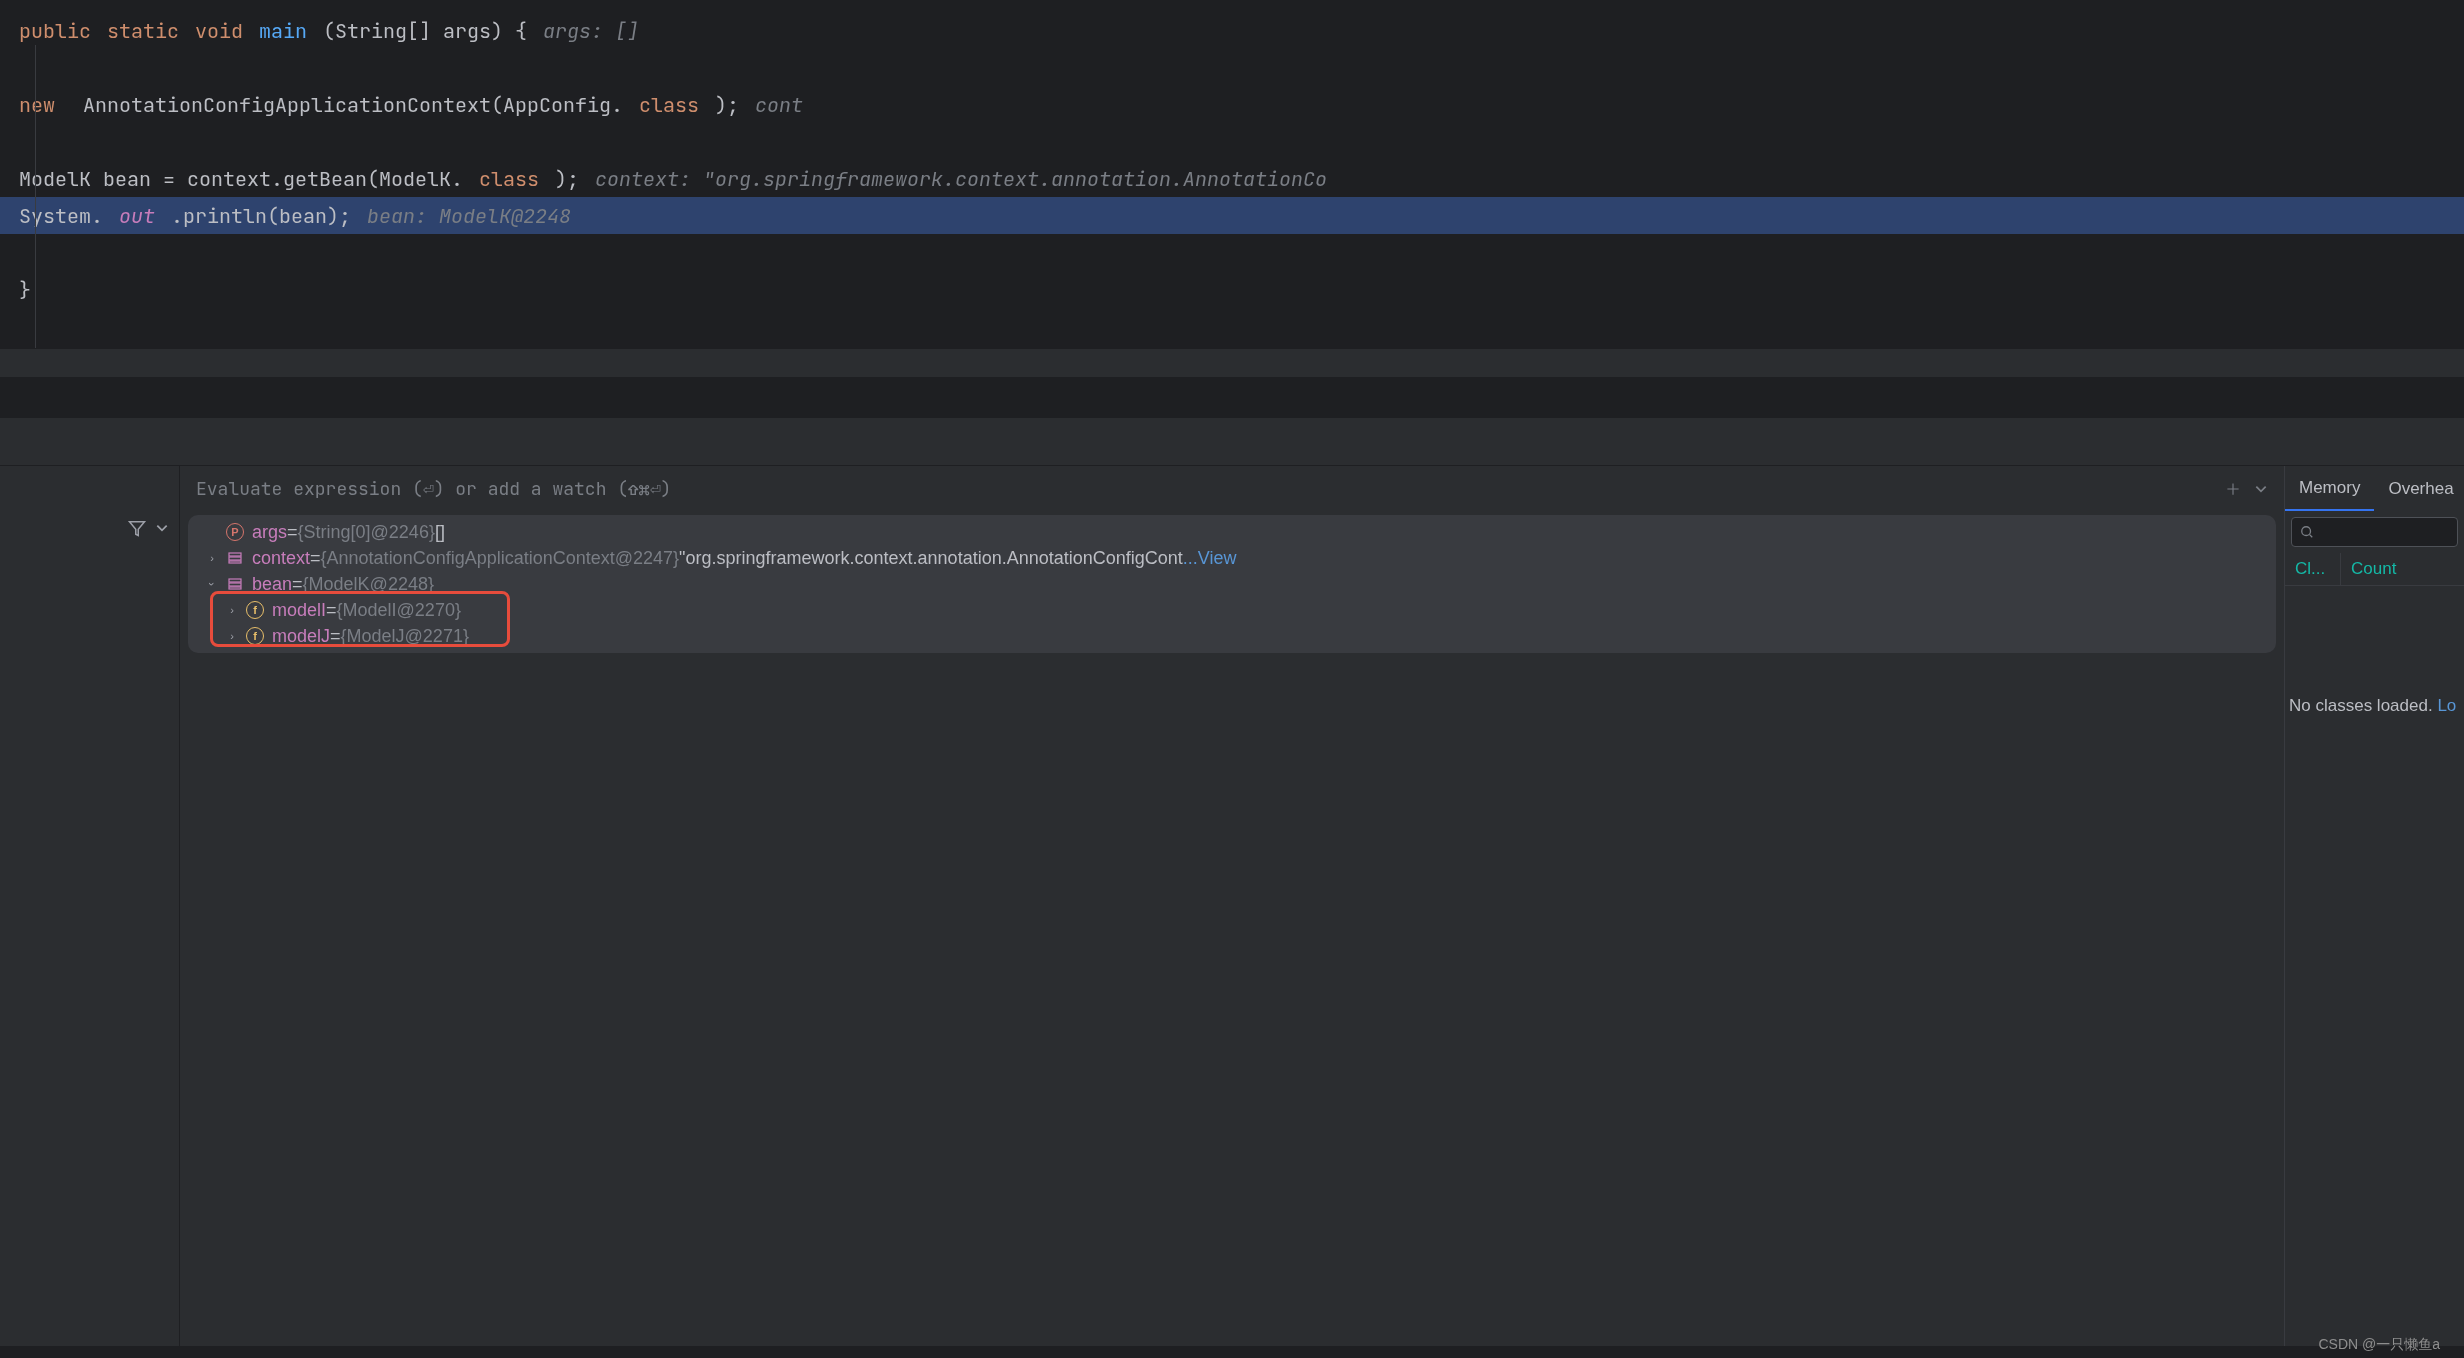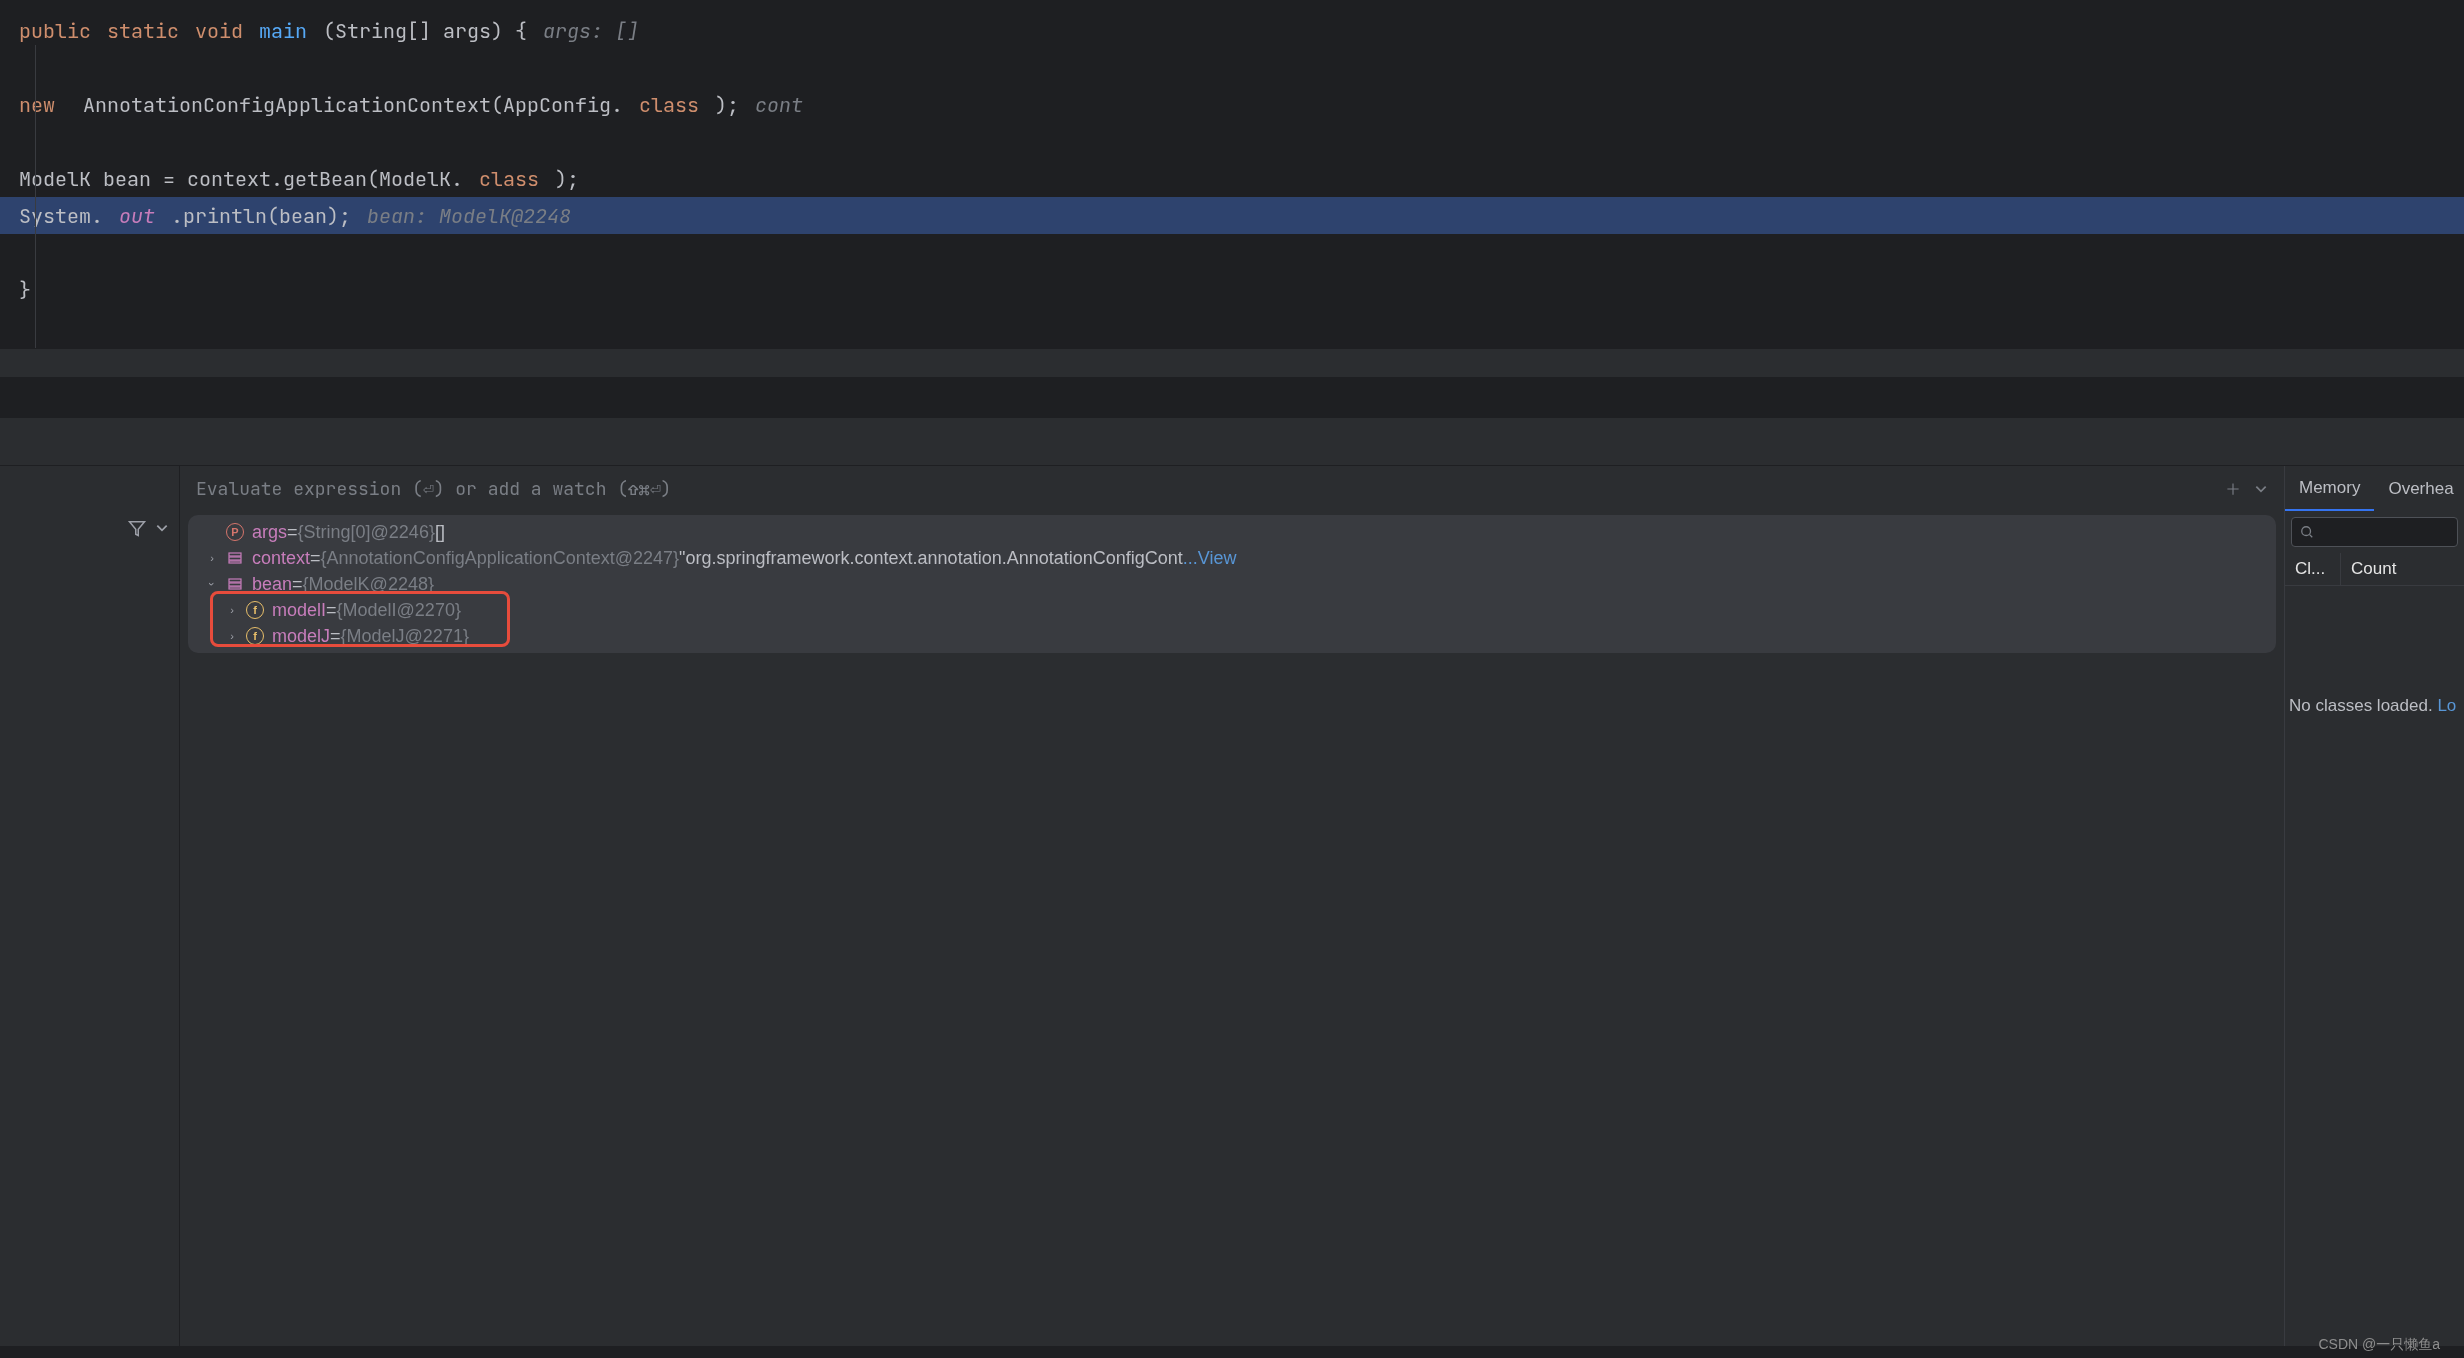--- a/index.html
+++ b/index.html
@@ -213,21 +213,21 @@
       display: flex;
       align-items: center;
       padding: 0 8px;
     }
     .search-box svg { color: #7a7e85; }
     .table-header {
       display: flex;
       margin-top: 6px;
       font-family: -apple-system, sans-serif;
       font-size: 17px;
-      color: #e5e5e5;
+      color: #14b8a6;
       border-bottom: 1px solid #393b40;
     }
     .th { padding: 6px 10px; }
     .th:first-child { width: 56px; border-right: 1px solid #393b40; }
     .no-classes {
       color: #bcbec4;
       font-family: -apple-system, sans-serif;
       font-size: 17px;
       padding-left: 4px;
       margin-top: 110px;
@@ -245,21 +245,21 @@
   </style>
 </head>
 <body>
 
 <div class="editor">
   <div class="gutter-line"></div>
   <div class="code-line"><span class="kw">public</span> <span class="kw">static</span> <span class="kw">void</span> <span class="fn">main</span><span class="ty">(String[] args) {</span>   <span class="comment"><span>args:</span><span> []</span></span></div>
   <div class="code-line"></div>
   <div class="code-line">    <span class="kw">new</span><span class="ty"> AnnotationConfigApplicationContext(AppConfig.</span><span class="kw">class</span><span class="ty">);</span>   <span class="comment">cont</span></div>
   <div class="code-line"></div>
-  <div class="code-line">    <span class="ty">ModelK bean = context.getBean(ModelK.</span><span class="kw">class</span><span class="ty">);</span>   </div>
+  <div class="code-line">    <span class="ty">ModelK bean = context.getBean(ModelK.</span><span class="kw">class</span><span class="ty">);</span>   <span class="comment"><span>context:</span><span> "org.springframework.context.annotation.AnnotationCo</span></span></div>
   <div class="code-line highlighted">    <span class="ty">System.</span><span class="field">out</span><span class="ty">.println(bean);</span>   <span class="comment"><span>bean:</span><span> ModelK@2248</span></span></div>
   <div class="code-line"></div>
   <div class="code-line"><span class="ty">}</span></div>
   <div style="height:40px"></div>
 </div>
 
 <div class="separator"></div>
 <div class="separator2"></div>
 <div class="separator3"></div>
 

